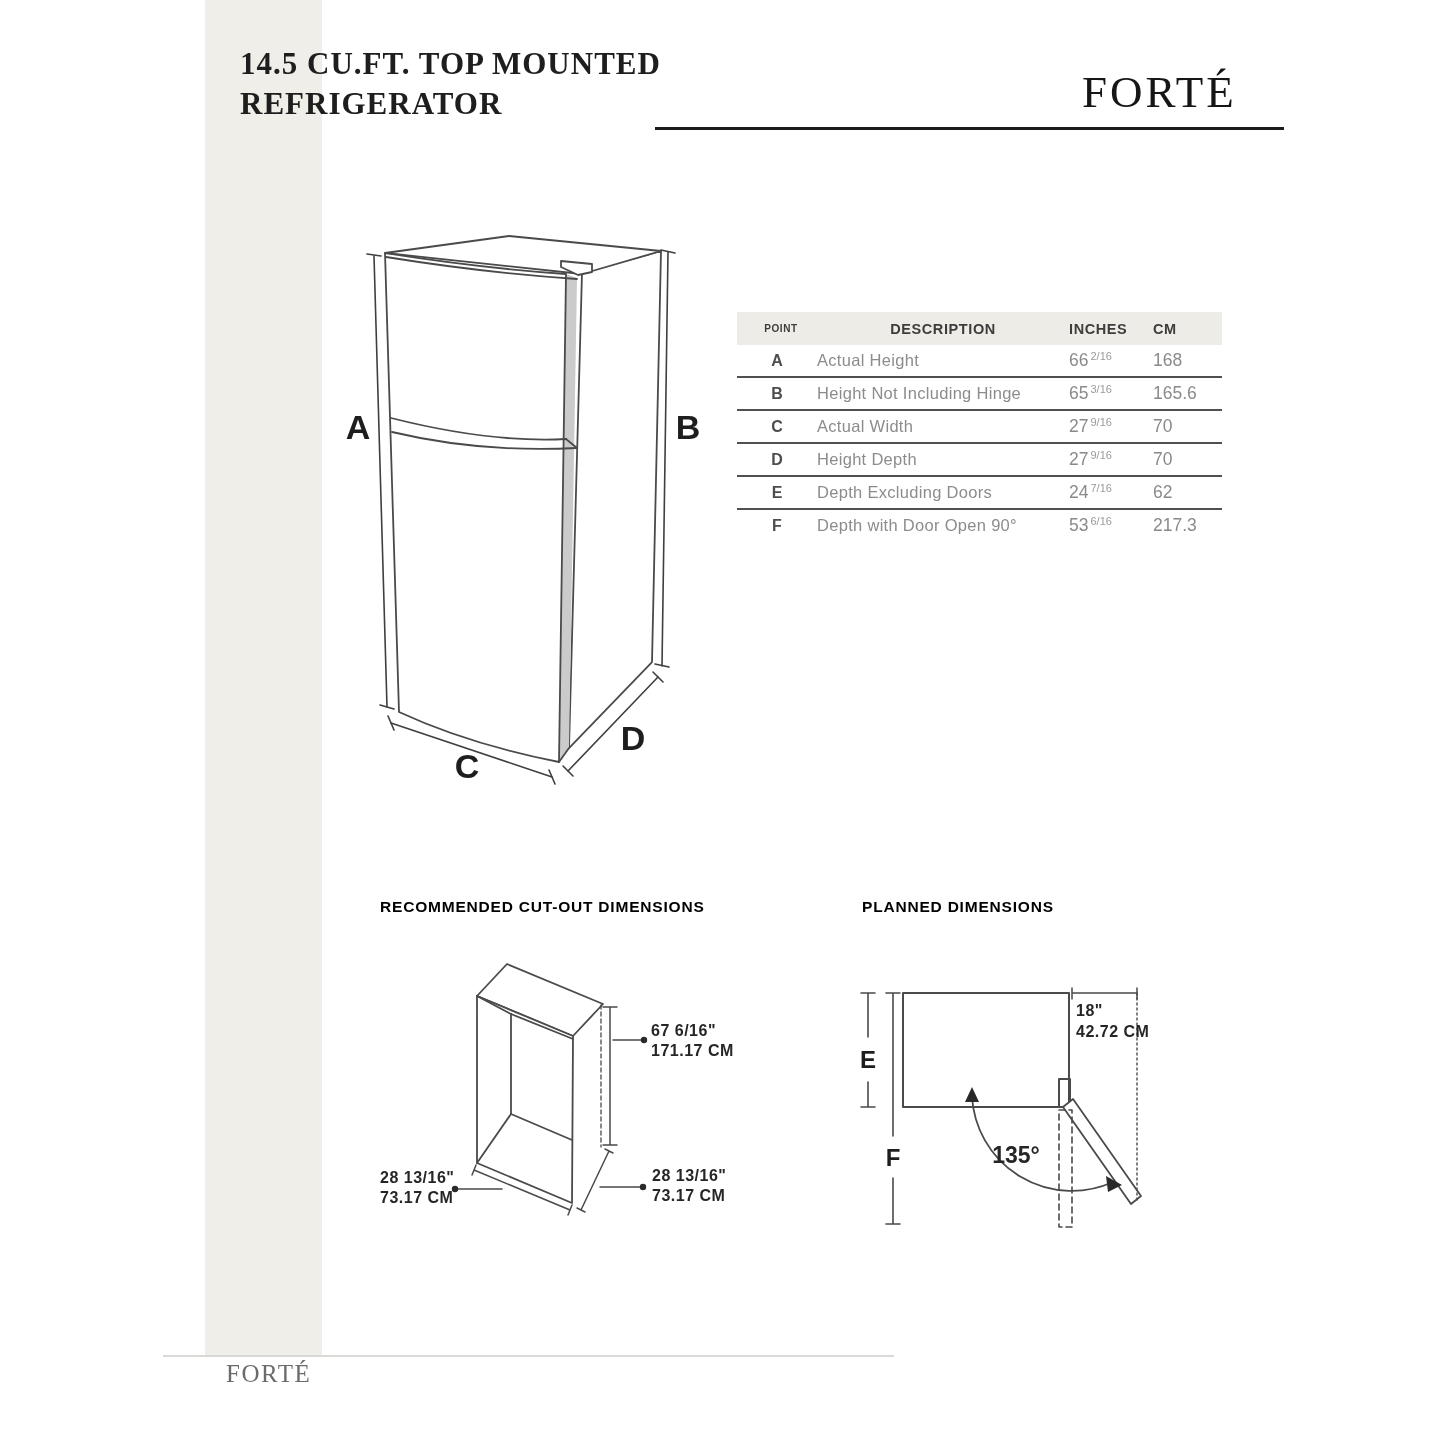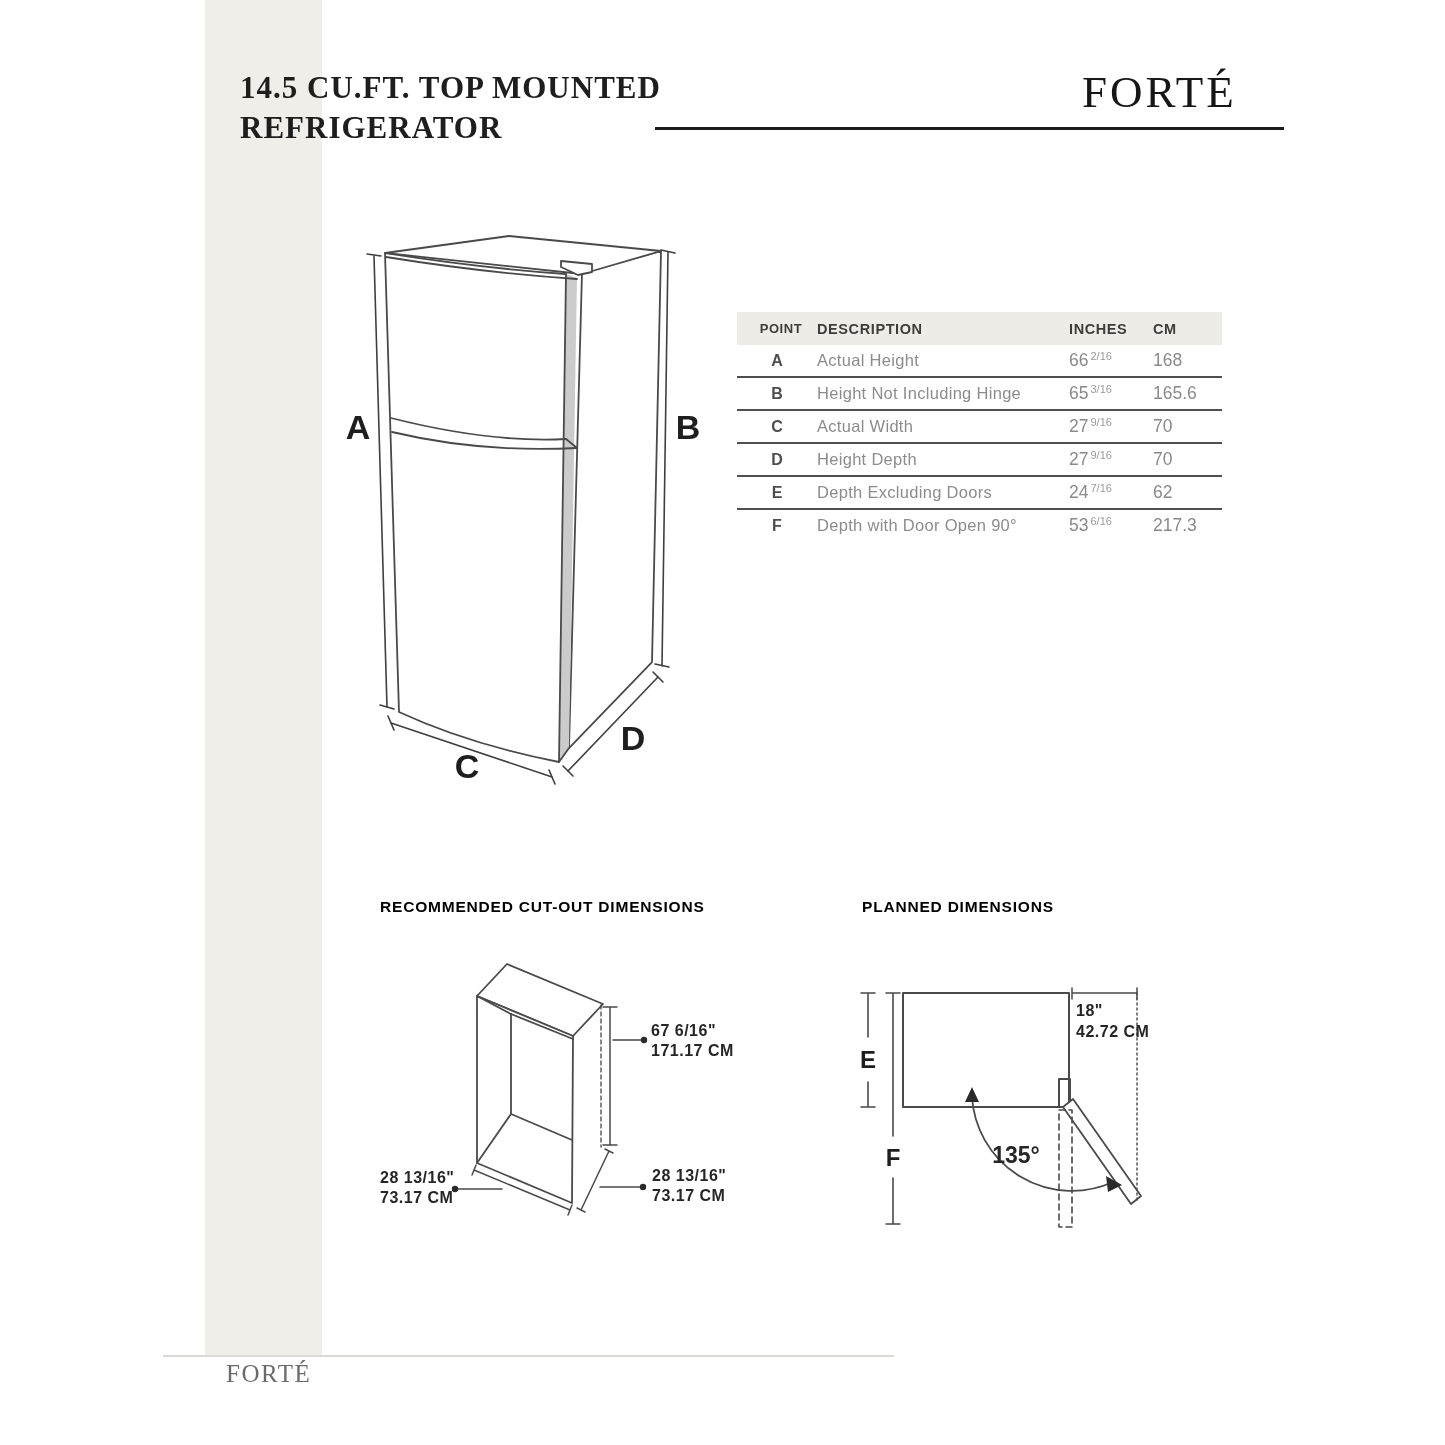--- a/index.html
+++ b/index.html
@@ -3,38 +3,38 @@
 <meta charset="utf-8">
 <style>
   html,body{margin:0;padding:0;}
   body{
     width:1445px;height:1445px;position:relative;background:#ffffff;
     font-family:"Liberation Sans",sans-serif;overflow:hidden;
   }
   .band{position:absolute;left:205px;top:0;width:117px;height:1356px;background:#efeee8;z-index:0;}
   .diagram-svg{position:absolute;left:0;top:0;z-index:1;}
   .page-title{
-    position:absolute;left:240px;top:68px;z-index:2;
+    position:absolute;left:240px;top:44px;z-index:2;
     font-family:"Liberation Serif",serif;font-weight:bold;font-size:31px;line-height:40px;
     letter-spacing:1px;color:#1e1e1e;white-space:pre-line;
   }
   .brand{
     position:absolute;left:1082px;top:66px;z-index:2;
     font-family:"Liberation Serif",serif;font-size:45px;letter-spacing:3px;color:#161616;
   }
   .brand-rule{position:absolute;left:655px;top:127px;width:629px;height:3px;background:#1b1b1b;z-index:2;}
   
   .spec-table{position:absolute;left:737px;top:312px;width:485px;z-index:2;}
   .t-row{display:grid;grid-template-columns:80px 252px 84px 69px;align-items:center;height:31px;}
   .t-head{height:33px;background:#edece6;font-size:14.5px;font-weight:bold;letter-spacing:.6px;color:#3d3d3d;}
   .t-row.bordered{border-bottom:2px solid #505050;}
   .c-point{text-align:center;font-weight:bold;color:#4d4d4d;font-size:16px;}
-  .t-head .c-point{color:#3d3d3d;font-size:13px;padding-left:8px;}
+  .t-head .c-point{color:#3d3d3d;font-size:10px;padding-left:8px;}
   .c-desc{color:#8c8c8c;font-size:16.5px;letter-spacing:.3px;}
-  .t-head .c-desc{color:#3d3d3d;font-size:14.5px;letter-spacing:.6px;}
+  .t-head .c-desc{color:#3d3d3d;font-size:14.5px;letter-spacing:.6px;text-align:center;}
   .c-val{color:#8a8a8a;font-size:17.5px;}
   .t-head .c-val{color:#3d3d3d;font-size:14.5px;letter-spacing:.6px;}
   .frac{font-size:11px;vertical-align:6px;margin-left:2px;color:#9a9a9a;}
   .section-heading{
     position:absolute;z-index:2;font-size:15.5px;font-weight:bold;
     letter-spacing:.8px;color:#000000;
   }
   .h-cutout{left:380px;top:898px;}
   .h-planned{left:862px;top:898px;}
   .footer-rule{position:absolute;left:163px;top:1355px;width:731px;height:2px;background:#d9d9d5;z-index:2;}

